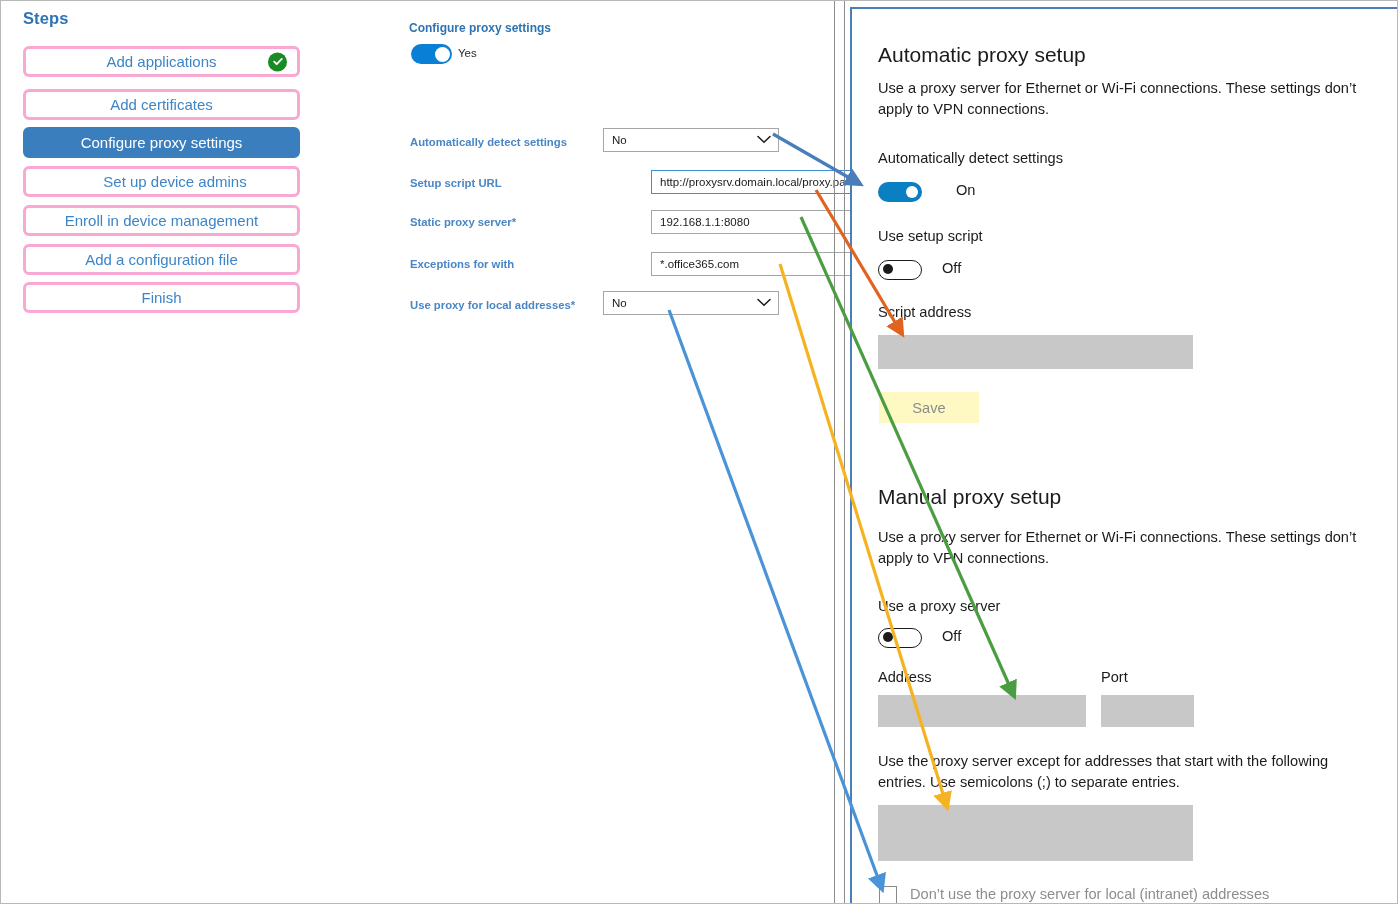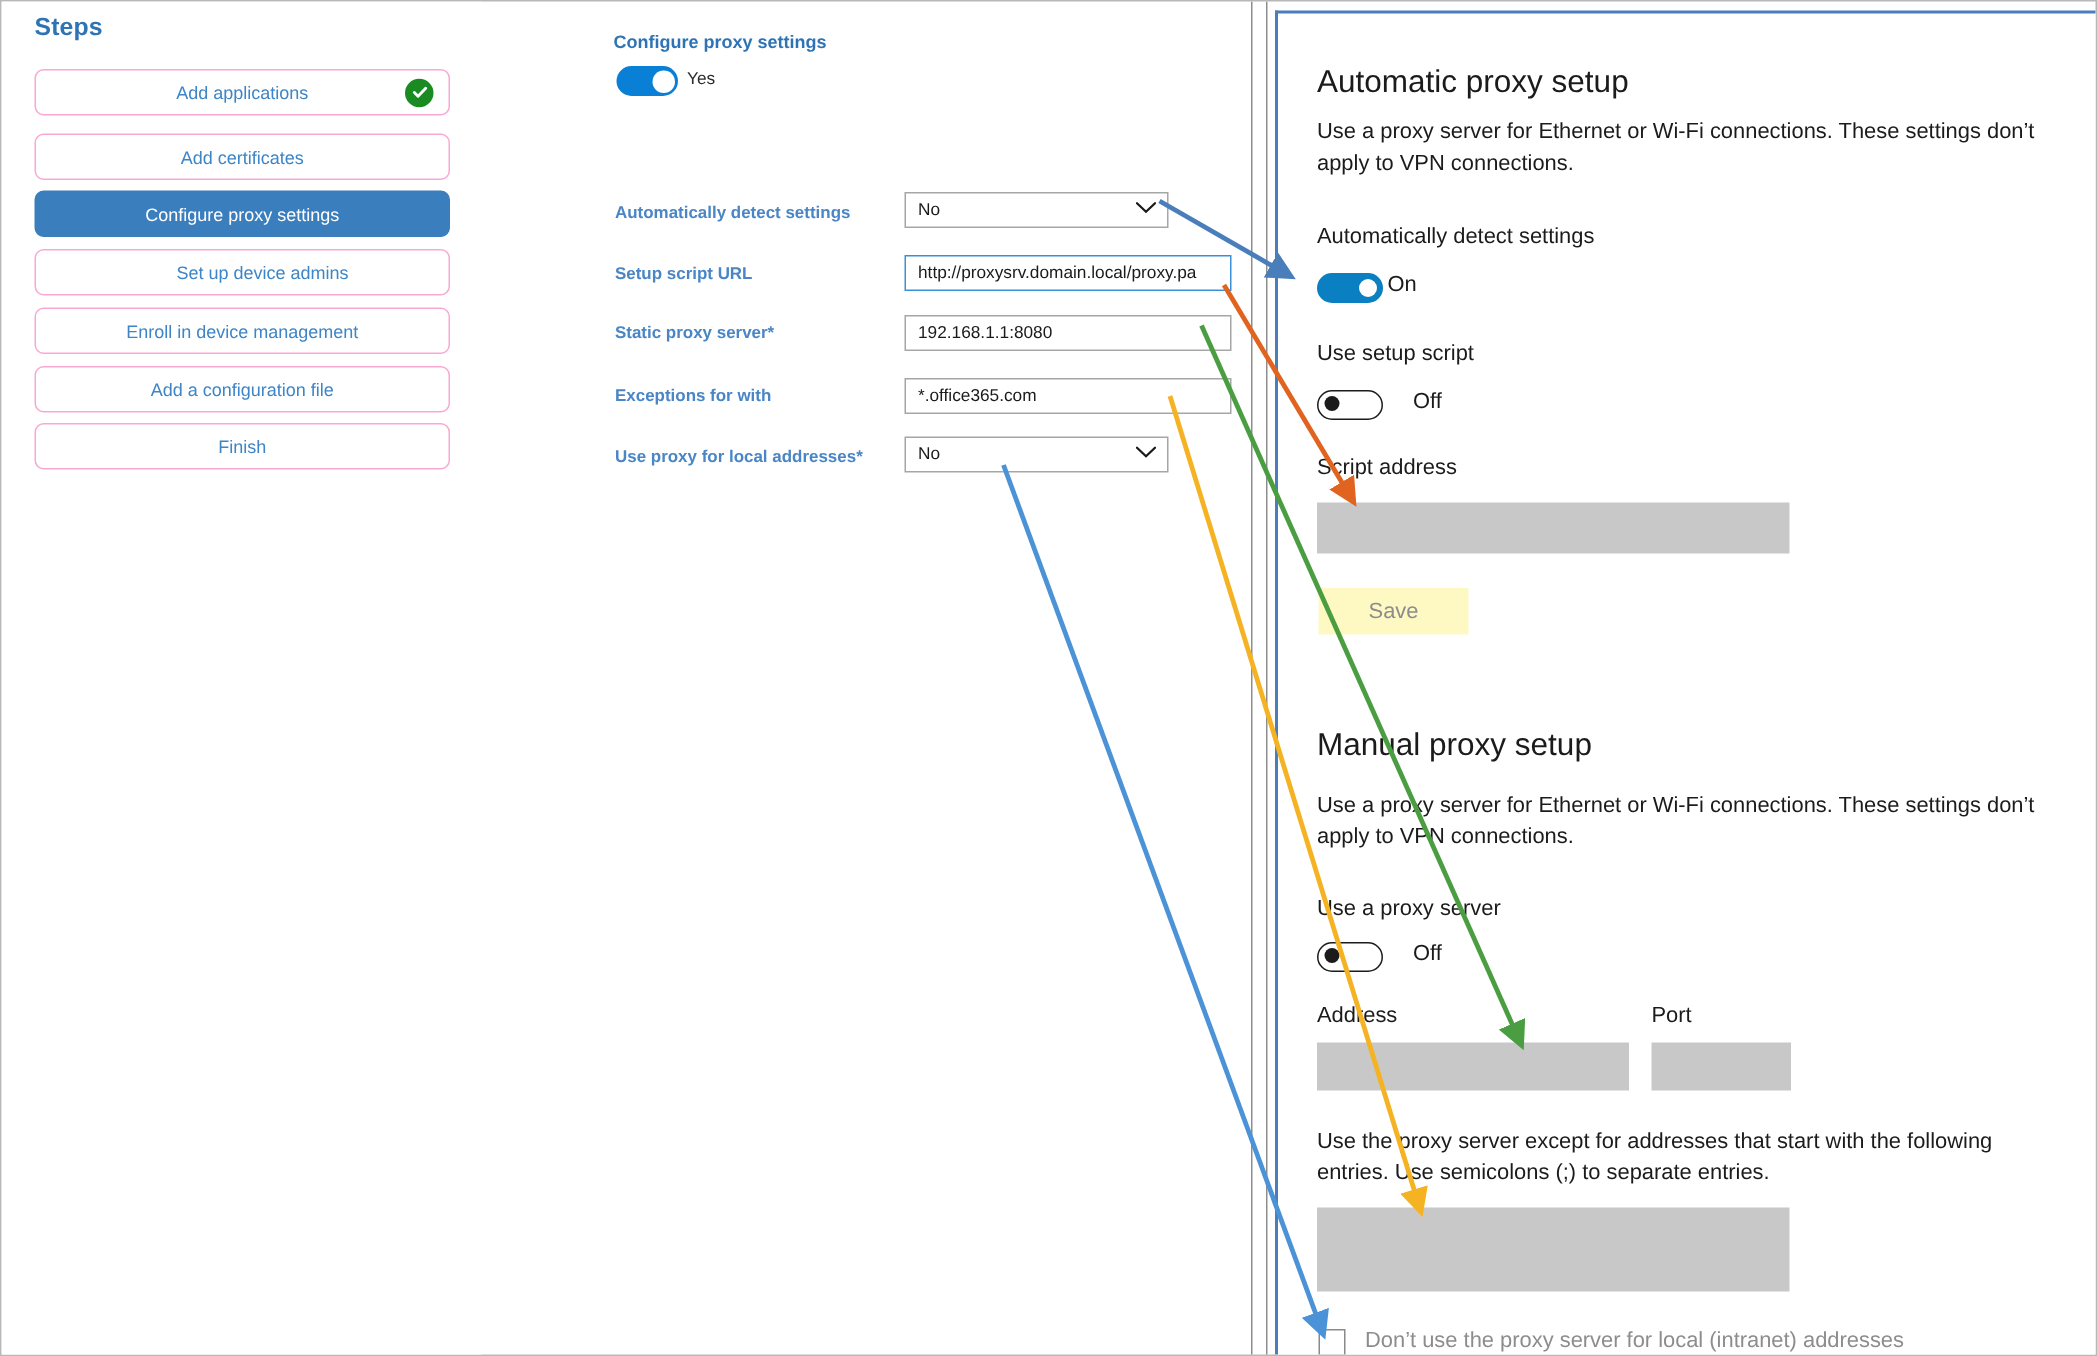--- a/index.html
+++ b/index.html
@@ -36,25 +36,25 @@
     font-weight: bold;
     color: #2e74b5;
     letter-spacing: 0.1px;
   }
   .step-btn {
     position: absolute;
     left: 22px;
     width: 277px;
     height: 31px;
     box-sizing: border-box;
-    border: 1px solid #f9a8d4;
+    border: 3px solid #f9a8d4;
     border-radius: 6px;
     background: #ffffff;
     color: #3d85c6;
-    font-size: 12px;
+    font-size: 15px;
     display: flex;
     align-items: center;
     justify-content: center;
     cursor: pointer;
   }
   .step-btn.active {
     background: #3a7ebd;
     border-color: #3a7ebd;
     color: #ffffff;
   }
@@ -126,21 +126,21 @@
     background: #ffffff;
     font-size: 11.5px;
     color: #1a1a1a;
     display: flex;
     align-items: center;
     padding-left: 8px;
     overflow: hidden;
     white-space: nowrap;
   }
   .frow-field.select { width: 176px; }
-  .frow-field.text   { width: 218px; }
+  .frow-field.text   { width: 218px; margin-left: 48px; }
   .frow-field.focused { border: 1px solid #3a8fd9; }
   .caret {
     position: absolute;
     right: 7px; top: 50%;
     transform: translateY(-50%);
   }
 
   
   .vline {
     position: absolute;
@@ -350,21 +350,21 @@
 
   <div id="win-panel">
 
     <h1 class="win-h1" style="top:20px;">Automatic proxy setup</h1>
     <div class="win-p" style="top:69px;">Use a proxy server for Ethernet or Wi-Fi connections. These settings don’t apply to VPN connections.</div>
 
     <div class="win-lbl" style="top:141px;">Automatically detect settings</div>
     <div class="win-toggle on" style="top:173px;">
         <span class="k"></span>
       </div>
-    <div class="win-toggle-txt" style="left:73px; top:173px;">On</div>
+    <div class="win-toggle-txt" style="left:104px; top:173px;">On</div>
 
     <div class="win-lbl" style="top:219px;">Use setup script</div>
     <div class="win-toggle off" style="top:251px;">
         <span class="k"></span>
       </div>
     <div class="win-toggle-txt" style="left:90px; top:251px;">Off</div>
 
     <div class="win-lbl" style="top:295px;">Script address</div>
     <div class="win-input" style="left:26px; top:326px; width:315px; height:34px;"><span></span></div>
 

